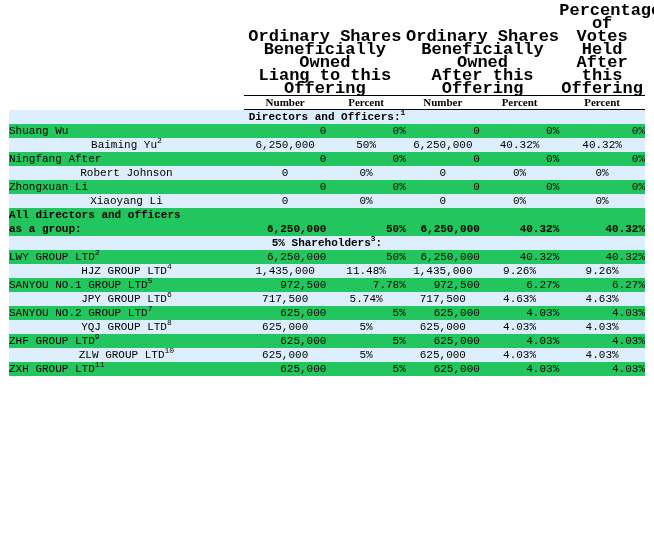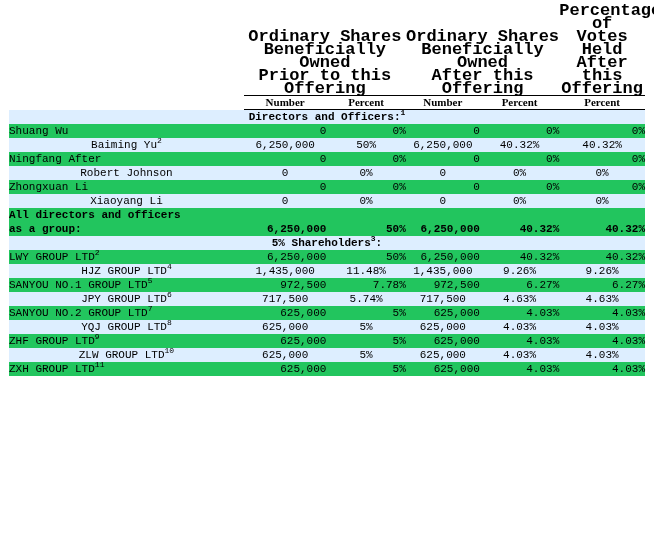--- a/index.html
+++ b/index.html
@@ -90,21 +90,21 @@
     <col style="width:75px">
     <col style="width:81px">
   </colgroup>
 
   <tbody>
         <tr>
     <td class="grp grp-spacer"></td>
     <td class="grp" colspan="2">
       <div>Ordinary Shares</div>
       <div>Beneficially Owned</div>
-      <div>Prior to this</div>
+      <div>Liang to this</div>
       <div>Offering</div>
     </td>
     <td class="grp" colspan="2">
       <div>Ordinary Shares</div>
       <div>Beneficially Owned</div>
       <div>After this</div>
       <div>Offering</div>
     </td>
     <td class="grp">
       <div>Percentage</div>

